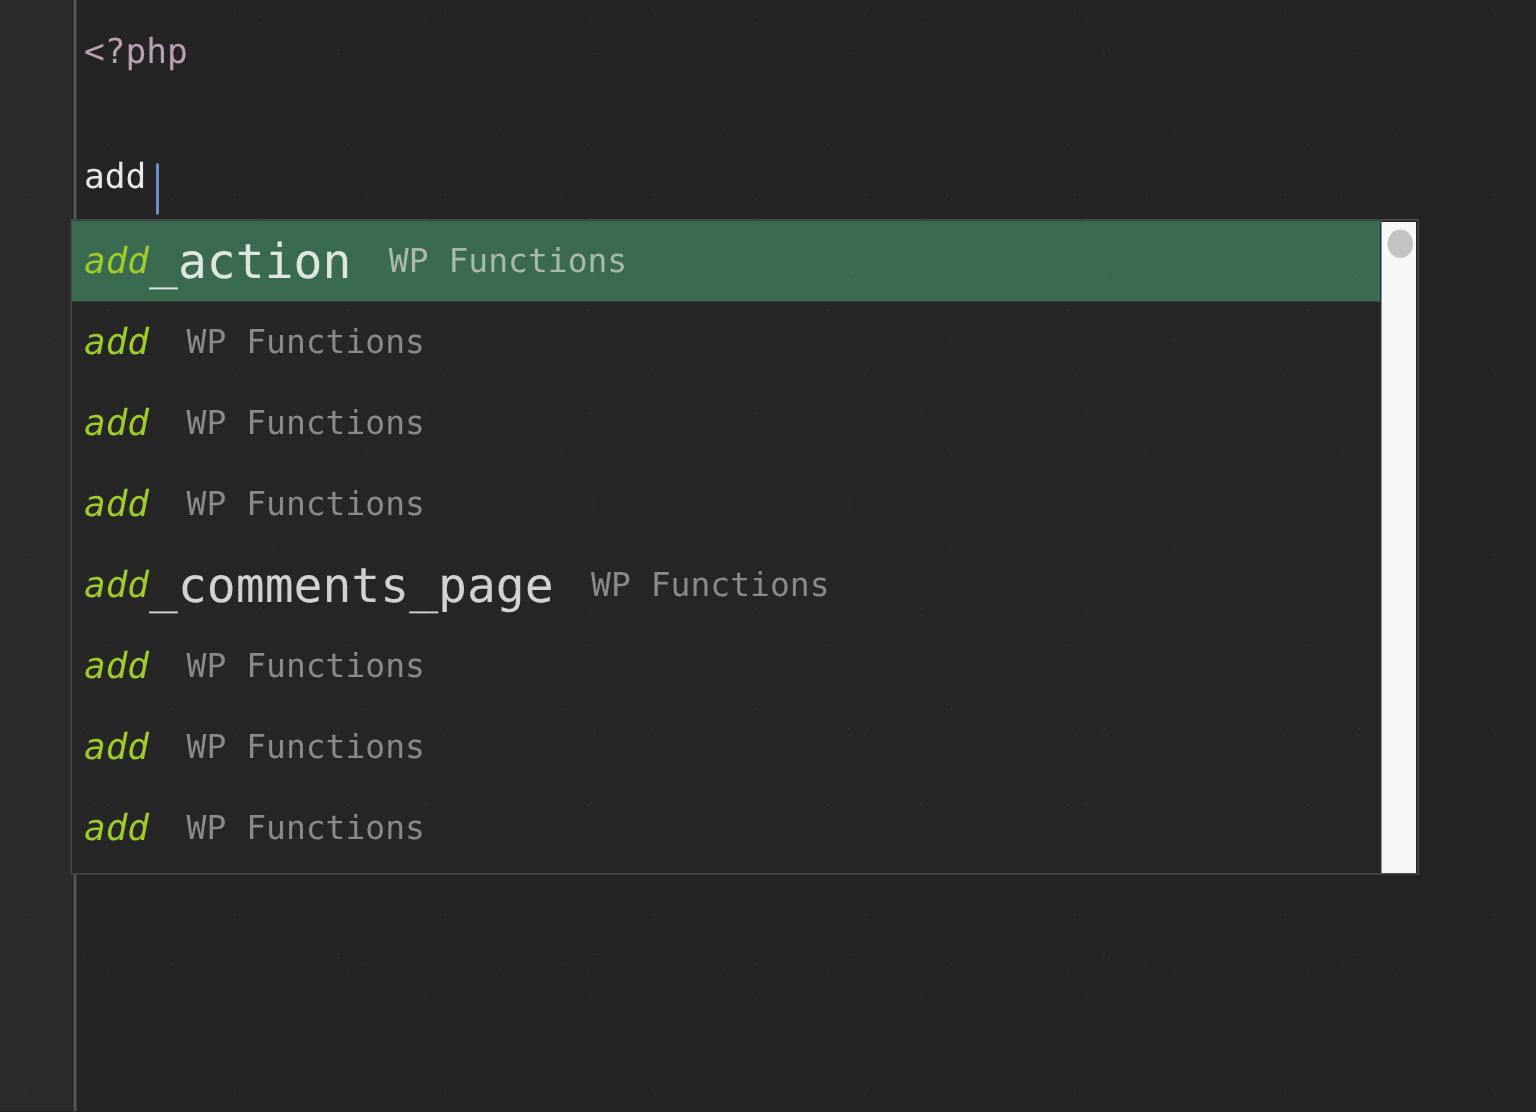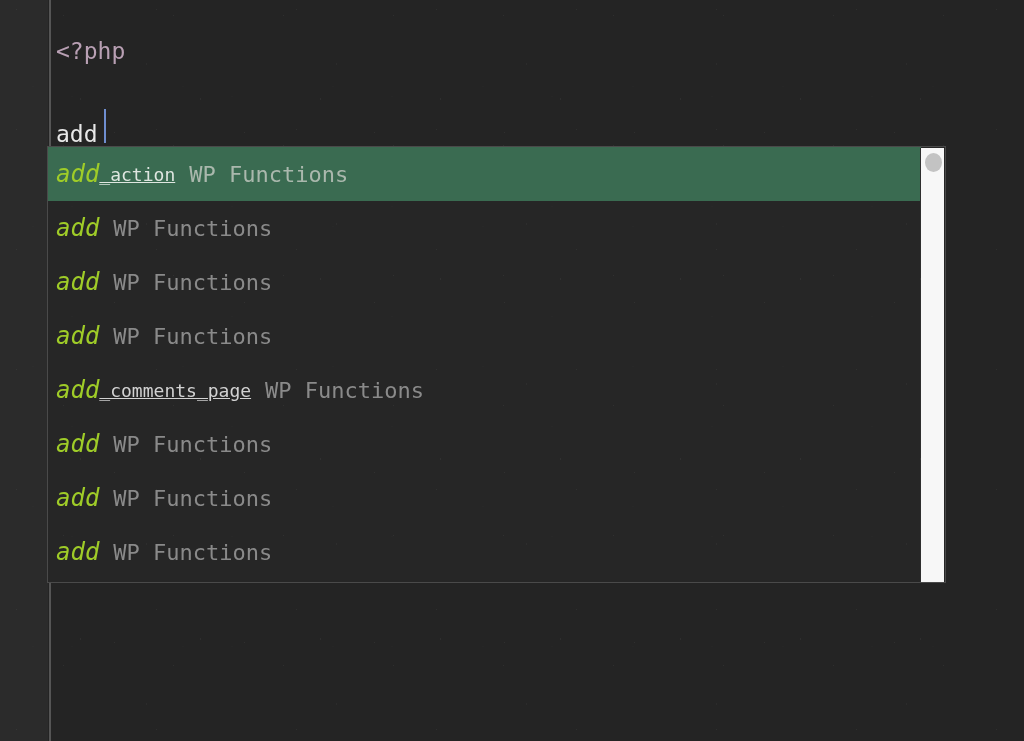--- a/index.html
+++ b/index.html
@@ -84,21 +84,21 @@
     position: absolute;
     left: 51px; top: 0;
     right: 0; bottom: 0;
     background: #242424;
   }
   .code-line {
     position: absolute;
     left: 5px;
     height: 42px;
     display: flex;
-    align-items: flex-end;
+    align-items: flex-start;
     font-size: 23px;
     white-space: pre;
   }
   .tok-php   { color: #b9a0b4; }
   .tok-plain { color: #e8e8e8; }
   #caret {
     position: absolute;
     width: 2px;
     height: 34px;
     background: #6f8ed0;
@@ -136,27 +136,26 @@
   .ac-row.selected {
     background: #3a6b51;
   }
   .ac-match {
     color: #9fcc28;
     font-size: 24px;
     font-style: italic;
   }
   .ac-rest {
     color: #d2d2d2;
-    font-size: 18px;
-    text-decoration: underline;
+    font-size: 32px;
   }
   .ac-group {
     color: #8a8a8a;
     font-size: 22px;
-    margin-left: 14px;
+    margin-left: 25px;
   }
   .ac-row.selected .ac-group { color: #aab8ad; }
   .ac-row.selected .ac-rest  { color: #dfe6e0; }
 
   
   #sb-track {
     position: absolute;
     right: 1px;
     top: 1px;
     width: 24px;

